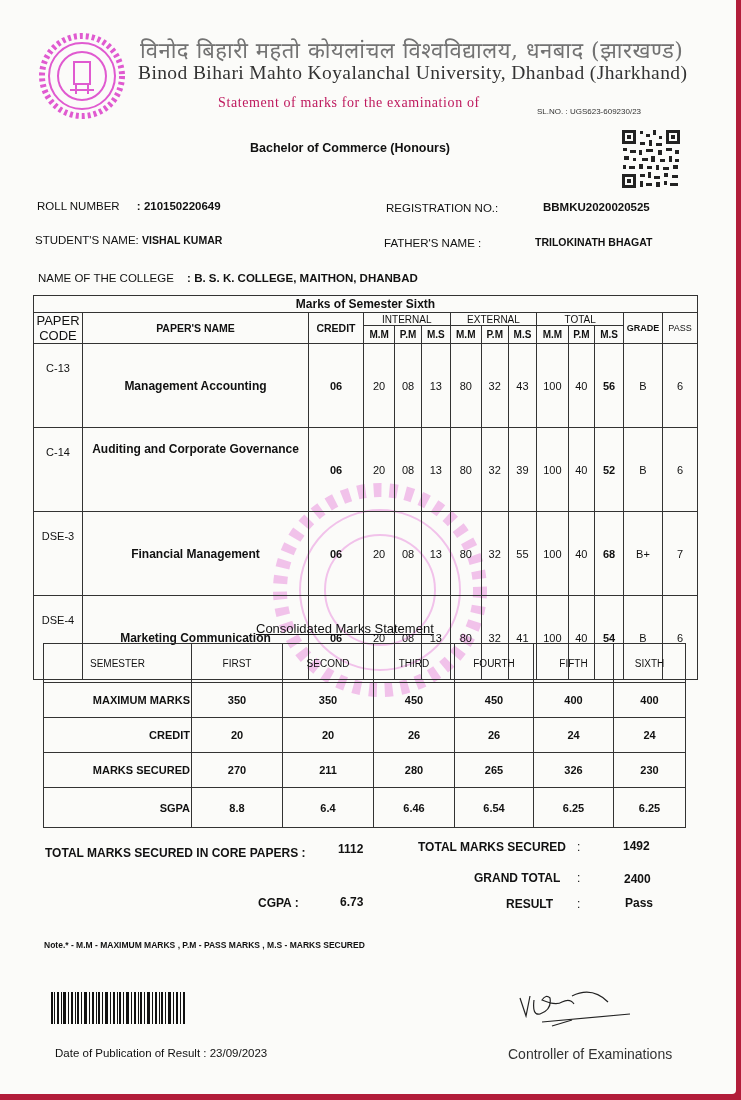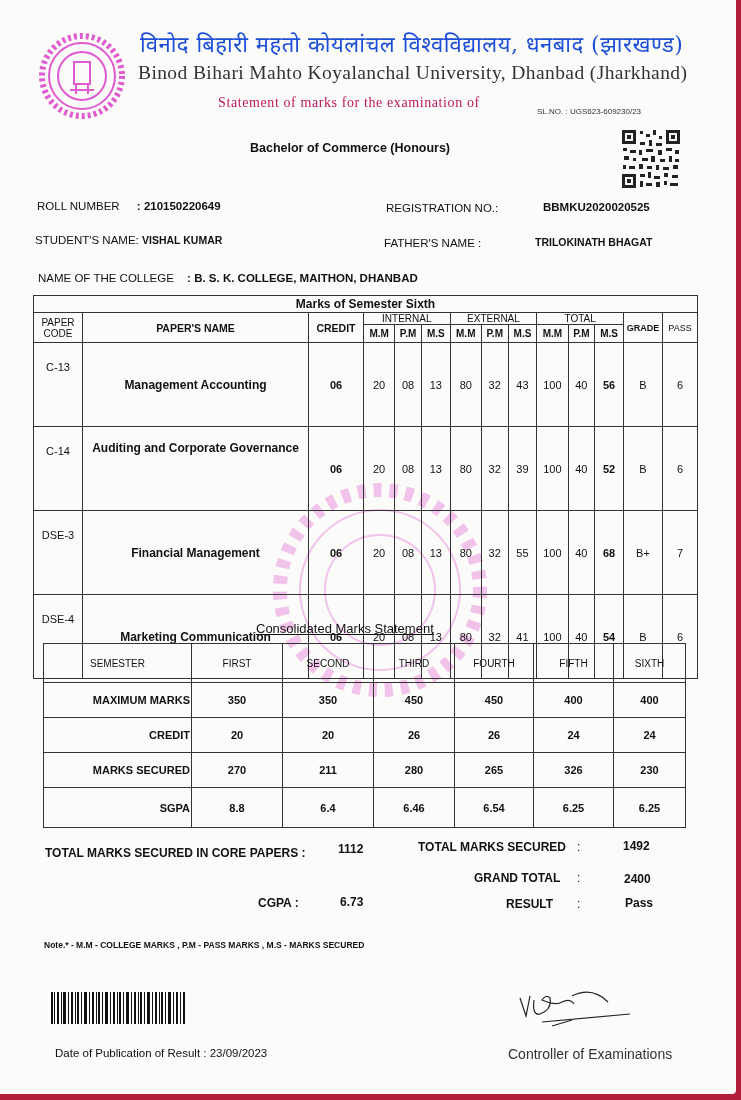--- a/index.html
+++ b/index.html
@@ -12,22 +12,22 @@
   }
   .paper {
     position:absolute; left:0; top:0; width:736px; height:1094px;
     background:#fbfbf9;
     border-bottom-right-radius:4px;
   }
   .logo {
     position:absolute; left:36px; top:28px; width:92px; height:96px;
   }
   .hi-title {
-    position:absolute; left:140px; top:28px; width:580px;
-    font-family:"DejaVu Serif", serif; font-size:22px; color:#1d4ed8;
+    position:absolute; left:140px; top:34px; width:580px;
+    font-family:"DejaVu Serif", serif; font-size:22px; color:#737373;
     letter-spacing:0.5px; white-space:nowrap;
   }
   .en-title {
     position:absolute; left:138px; top:62px; width:590px;
     font-family:"Liberation Serif", serif; font-size:19.5px; color:#333;
     white-space:nowrap; letter-spacing:0.4px;
   }
   .stmt {
     position:absolute; left:218px; top:95px;
     font-family:"Liberation Serif", serif; font-size:14px; color:#be185d;
@@ -179,21 +179,21 @@
       <circle cx="110" cy="110" r="55" stroke-width="2"></circle>
     </g>
   </svg>
 
   <table class="marks">
     <tbody>
         <tr>
       <td colspan="15" class="cap">Marks of Semester Sixth</td>
     </tr>
     <tr>
-      <th rowspan="2" style="width:48px;font-size:10px;font-weight:normal;">PAPER CODE</th>
+      <th rowspan="2" style="width:48px;font-size:13px;font-weight:normal;">PAPER CODE</th>
       <th rowspan="2" style="width:225px;font-size:10.5px;">PAPER'S NAME</th>
       <th rowspan="2" style="width:54px;font-size:10.5px;">CREDIT</th>
       <th colspan="3" style="font-weight:normal;">INTERNAL</th>
       <th colspan="3" style="font-weight:normal;">EXTERNAL</th>
       <th colspan="3" style="font-weight:normal;">TOTAL</th>
       <th rowspan="2" style="width:38px;font-size:9px;">GRADE</th>
       <th rowspan="2" style="width:34px;font-size:9px;font-weight:normal;">PASS</th>
     </tr>
     <tr style="height:18px;">
       <th>M.M</th>
@@ -334,21 +334,21 @@
   <div class="sum" style="left:474px;top:871px;">GRAND TOTAL</div>
   <div class="sum" style="left:577px;top:871px;font-weight:normal;">:</div>
   <div class="sum" style="left:624px;top:872px;">2400</div>
 
   <div class="sum" style="left:258px;top:896px;">CGPA :</div>
   <div class="sum" style="left:340px;top:895px;">6.73</div>
   <div class="sum" style="left:506px;top:897px;">RESULT</div>
   <div class="sum" style="left:577px;top:897px;font-weight:normal;">:</div>
   <div class="sum" style="left:625px;top:896px;">Pass</div>
 
-  <div class="note">Note.* - M.M - COLLEGE MARKS , P.M - PASS MARKS , M.S - MARKS SECURED</div>
+  <div class="note">Note.* - M.M - MAXIMUM MARKS , P.M - PASS MARKS , M.S - MARKS SECURED</div>
 
   <svg class="barcode" viewBox="0 0 135 32">
     <g fill="#111">
       <rect x="0" y="0" width="2" height="32"></rect>
         <rect x="3" y="0" width="1" height="32"></rect>
         <rect x="6" y="0" width="2" height="32"></rect>
       <rect x="10" y="0" width="1" height="32"></rect>
         <rect x="12" y="0" width="3" height="32"></rect>
         <rect x="17" y="0" width="1" height="32"></rect>
       <rect x="20" y="0" width="2" height="32"></rect>

